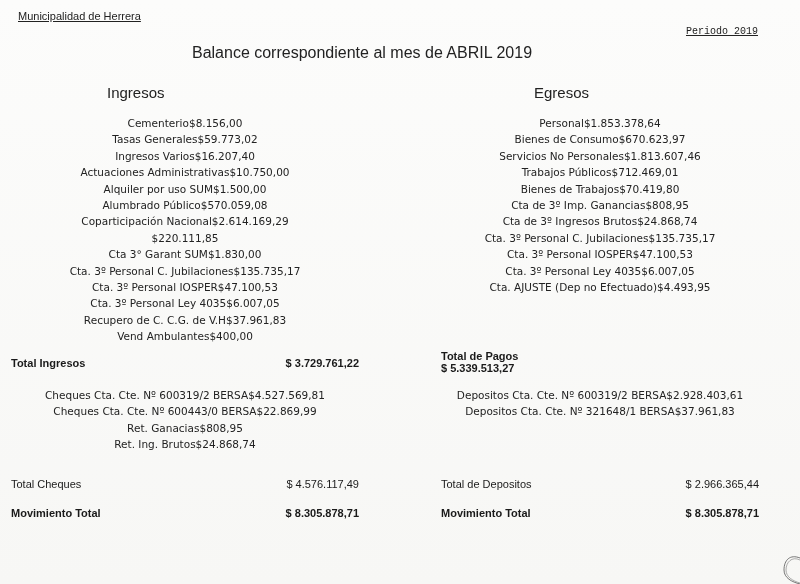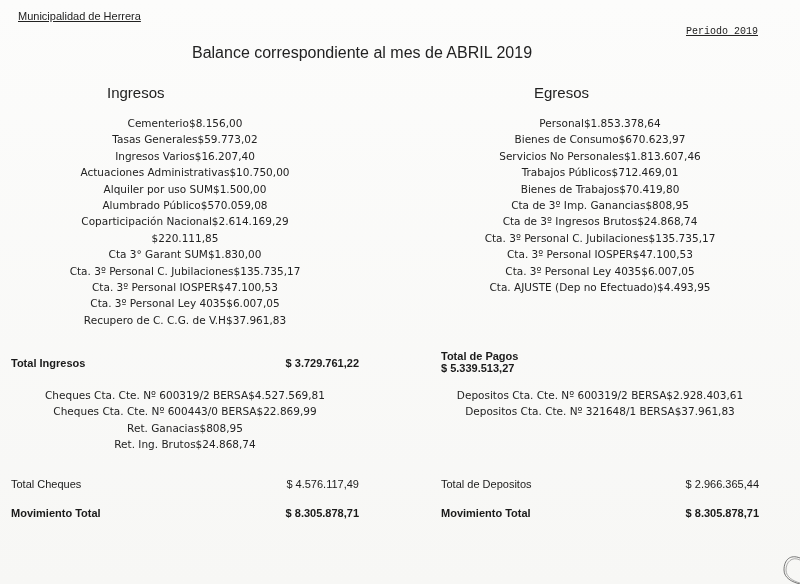--- a/index.html
+++ b/index.html
@@ -102,20 +102,24 @@
         <span class="val">$47.100,53</span>
       </div>
       <div class="row">
         <span class="lbl">Cta. 3º Personal Ley 4035</span>
         <span class="val">$6.007,05</span>
       </div>
       <div class="row">
         <span class="lbl">Recupero de C. C.G. de V.H</span>
         <span class="val">$37.961,83</span>
       </div>
+      <div class="row">
+        <span class="lbl">Vend Ambulantes</span>
+        <span class="val">$400,00</span>
+      </div>
     </div>
 
   <div class="col col-right sec-items" id="egr-items">
       <div class="row">
         <span class="lbl">Personal</span>
         <span class="val">$1.853.378,64</span>
       </div>
       <div class="row">
         <span class="lbl">Bienes de Consumo</span>
         <span class="val">$670.623,97</span>

